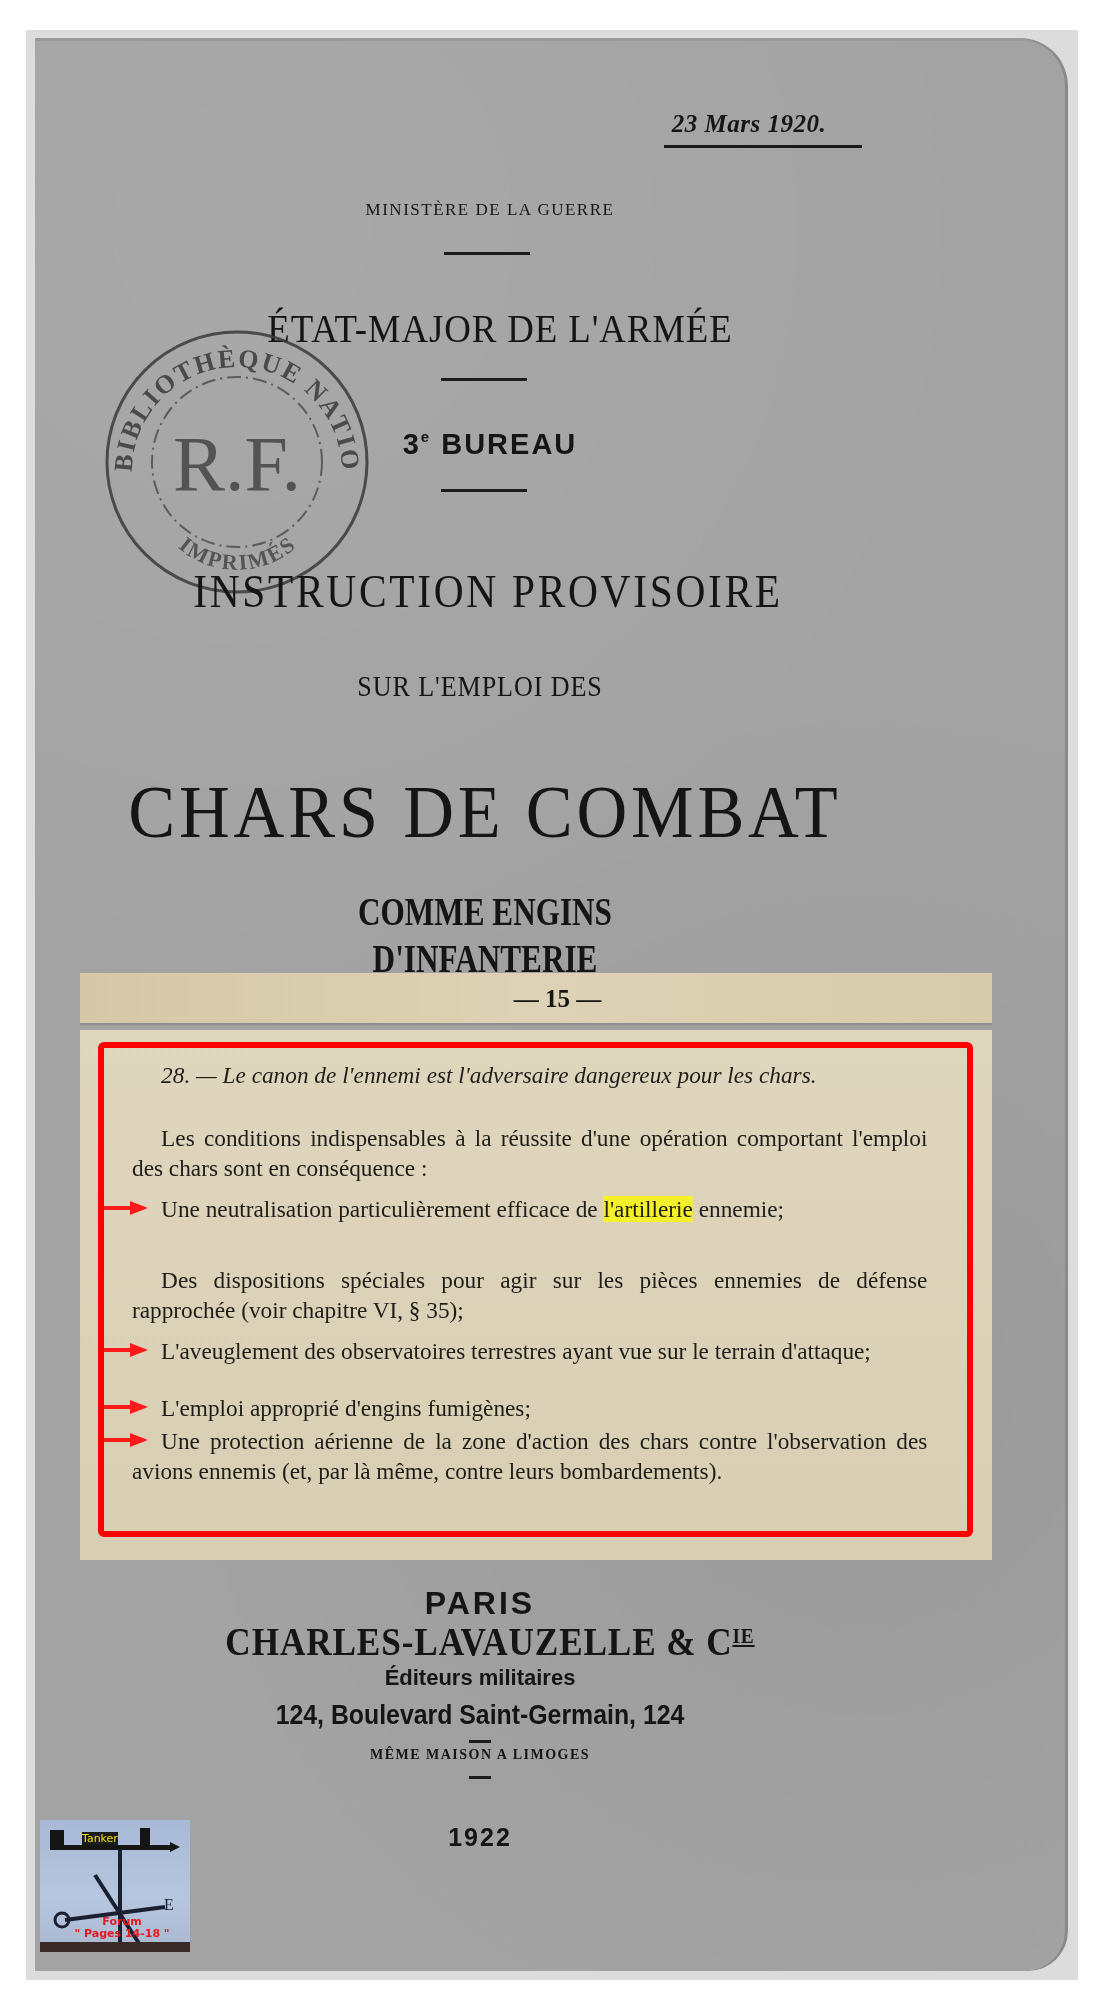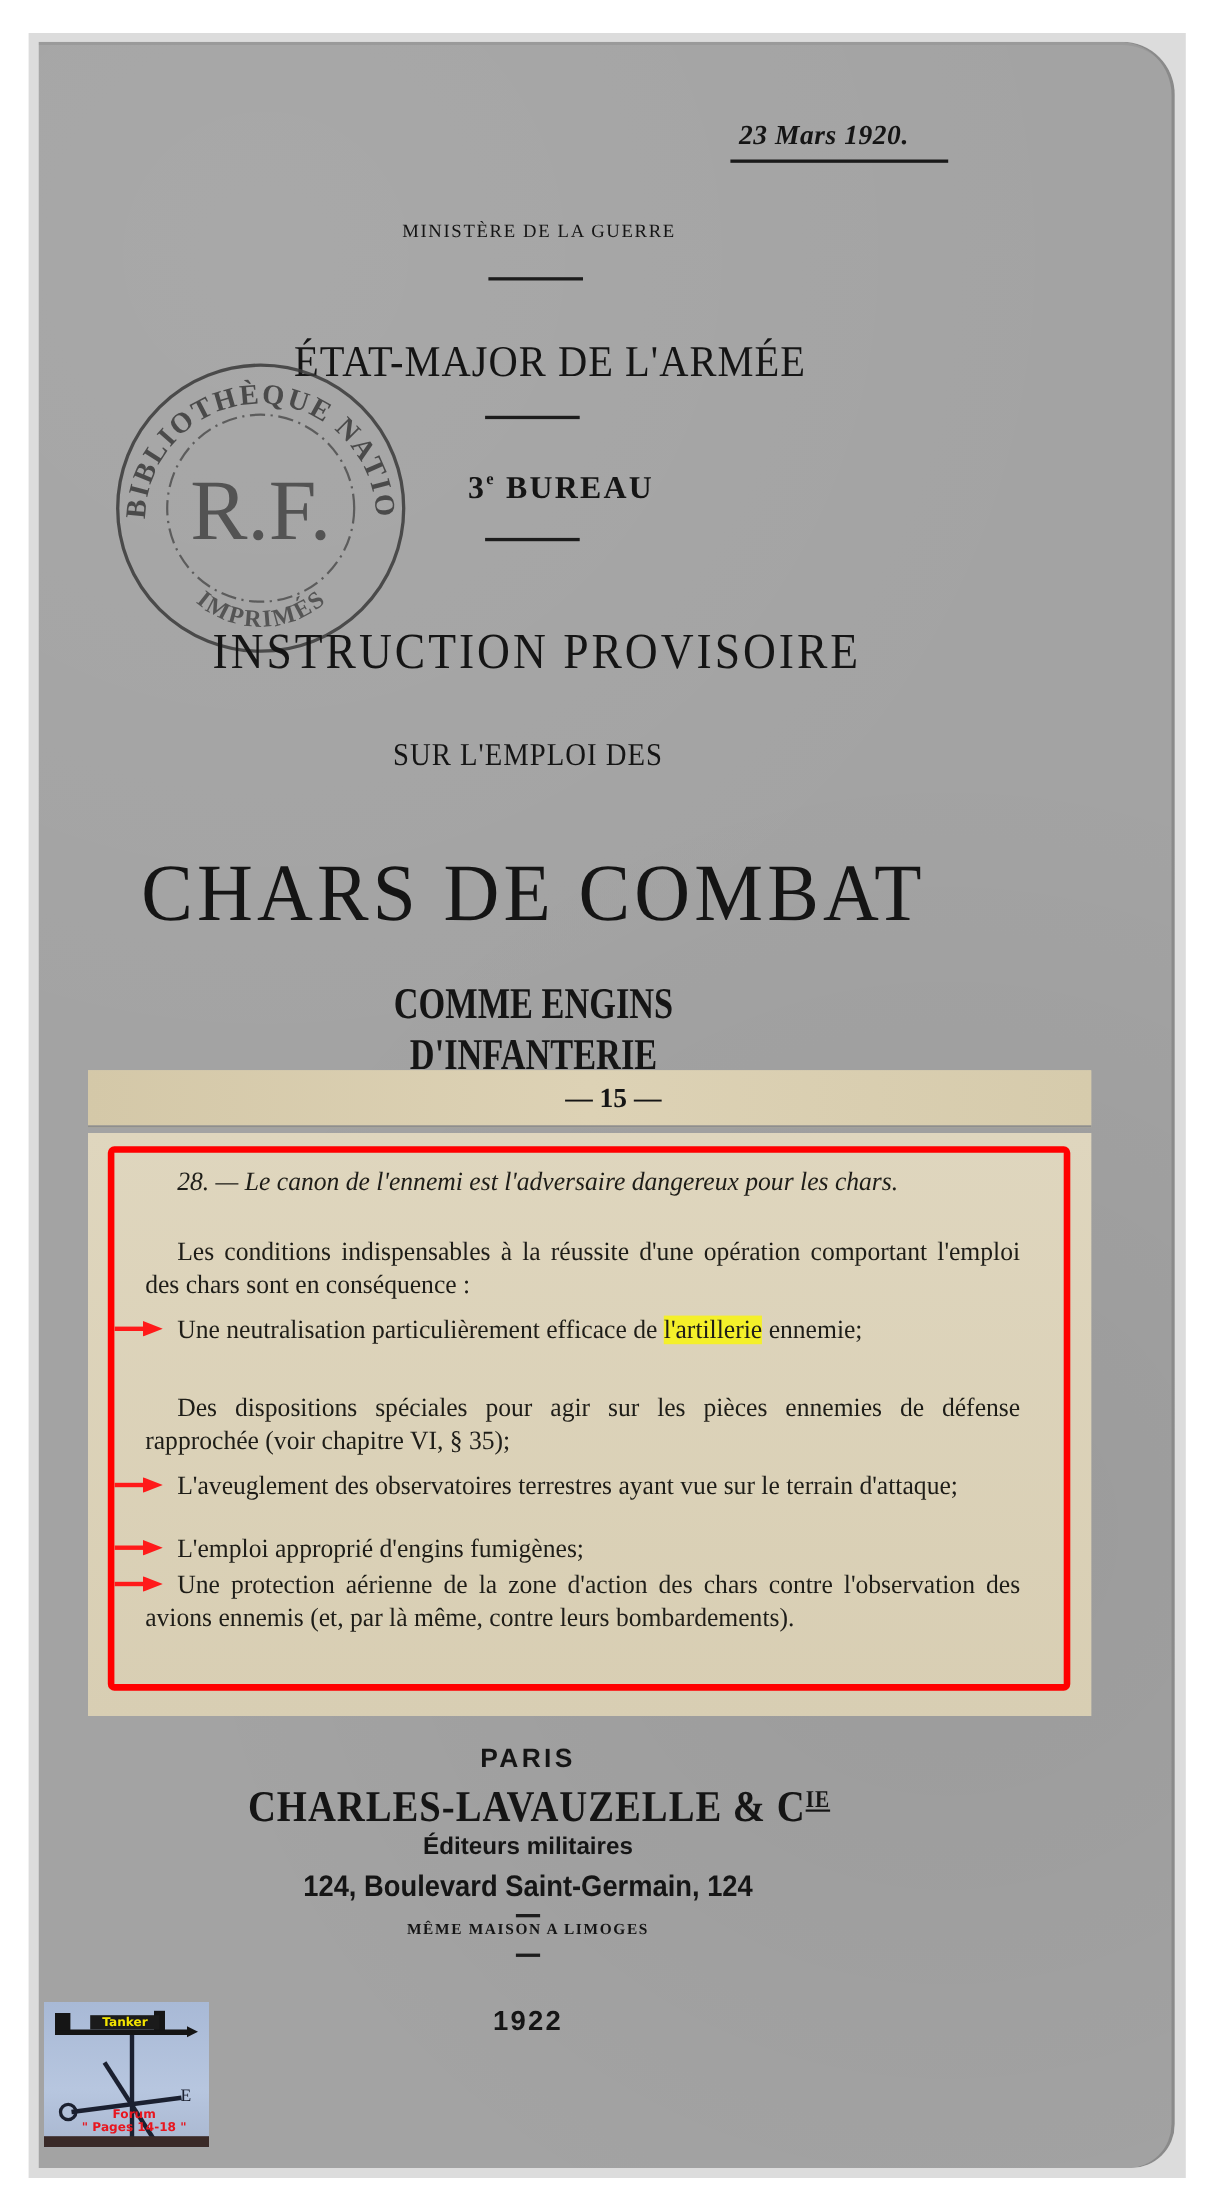--- a/index.html
+++ b/index.html
@@ -34,22 +34,22 @@
       left: 270px; top: 200px; width: 440px;
       font-family: "Liberation Serif", serif; font-weight: normal; font-size: 17px; letter-spacing: 1.5px;
     }
     .rule { height: 3px; background: #1c1c1c; width: 86px; }
 
     .etat {
       left: 200px; top: 305px; width: 600px;
       font-size: 40px; letter-spacing: 1px; transform: scaleX(0.92); transform-origin: center;
     }
     .bureau {
-      left: 370px; top: 428px; width: 280px;
-      font-family: Liberation Serif, serif; font-weight: bold; font-size: 29px; letter-spacing: 2px;
+      left: 350px; top: 428px; width: 280px;
+      font-family: Liberation Sans, sans-serif; font-weight: bold; font-size: 29px; letter-spacing: 2px;
     }
     .bureau sup { font-size: 15px; vertical-align: top; }
 
     .instruction {
       left: 108px; top: 565px; width: 760px;
       font-size: 46px; letter-spacing: 3px; transform: scaleX(0.9); transform-origin: center;
     }
     .sur {
       left: 290px; top: 670px; width: 380px;
       font-size: 29px; letter-spacing: 1px; transform: scaleX(0.9); transform-origin: center;
@@ -102,21 +102,21 @@
     .para.p6 { top: 1393px; }
     .para.p7 { top: 1426px; }
     .hl { background: #f4f02a; }
 
     .arrow {
       position: absolute; left: 104px; width: 44px; height: 14px;
     }
 
     .paris {
       left: 380px; top: 1585px; width: 200px;
-      font-family: "Liberation Sans", sans-serif; font-weight: bold; font-size: 24px; letter-spacing: 3px;
+      font-family: "Liberation Sans", sans-serif; font-weight: bold; font-size: 32px; letter-spacing: 3px;
     }
     .publisher {
       left: 140px; top: 1618px; width: 700px;
       font-size: 40px; font-weight: bold; letter-spacing: 1px; transform: scaleX(0.88); transform-origin: center;
       font-family: "Liberation Serif", serif;
     }
     .publisher sup { font-size: 22px; text-decoration: underline; vertical-align: 12px; }
     .editeurs {
       left: 300px; top: 1665px; width: 360px;
       font-family: "Liberation Sans", sans-serif; font-weight: bold; font-size: 22px;
@@ -135,22 +135,22 @@
       left: 380px; top: 1823px; width: 200px;
       font-family: "Liberation Sans", sans-serif; font-weight: bold; font-size: 25px; letter-spacing: 2px;
     }
 
     
     .logo {
       left: 40px; top: 1820px; width: 150px; height: 132px; overflow: hidden;
       background: linear-gradient(180deg, #a8b9d6 0%, #b7c6df 60%, #a9b7d0 100%);
     }
     .logo-tanker {
-      position: absolute; left: 42px; top: 12px; padding: 0 11px;
-      background: #1b1b1b; color: #f2e300; font-family: "DejaVu Sans", sans-serif; font-size: 11px; font-weight: bold;
+      position: absolute; left: 42px; top: 12px; padding: 0 0;
+      background: #1b1b1b; color: #f2e300; font-family: "DejaVu Sans", sans-serif; font-size: 11px; font-weight: normal;
     }
     .logo-forum {
       position: absolute; left: 0; top: 96px; width: 164px; text-align: center;
       color: #e8161f; font-family: "DejaVu Sans", sans-serif; font-size: 11px; line-height: 12px; font-weight: bold;
     }
   </style>
 </head>
 <body>
 
 <div class="scan-frame"></div>

